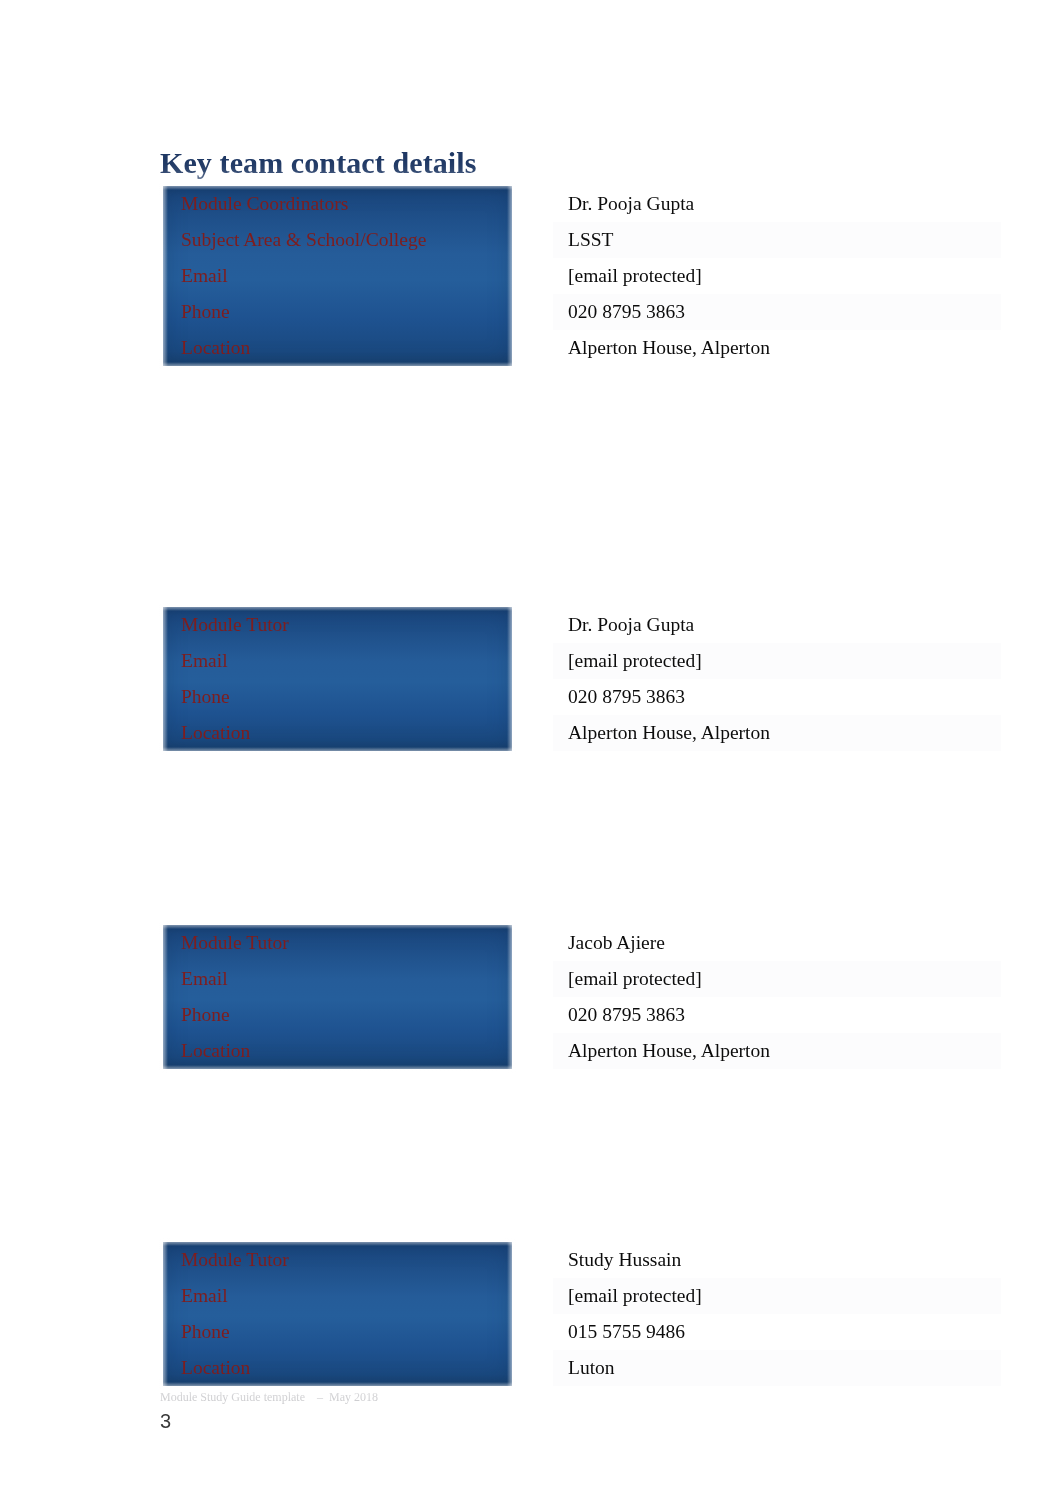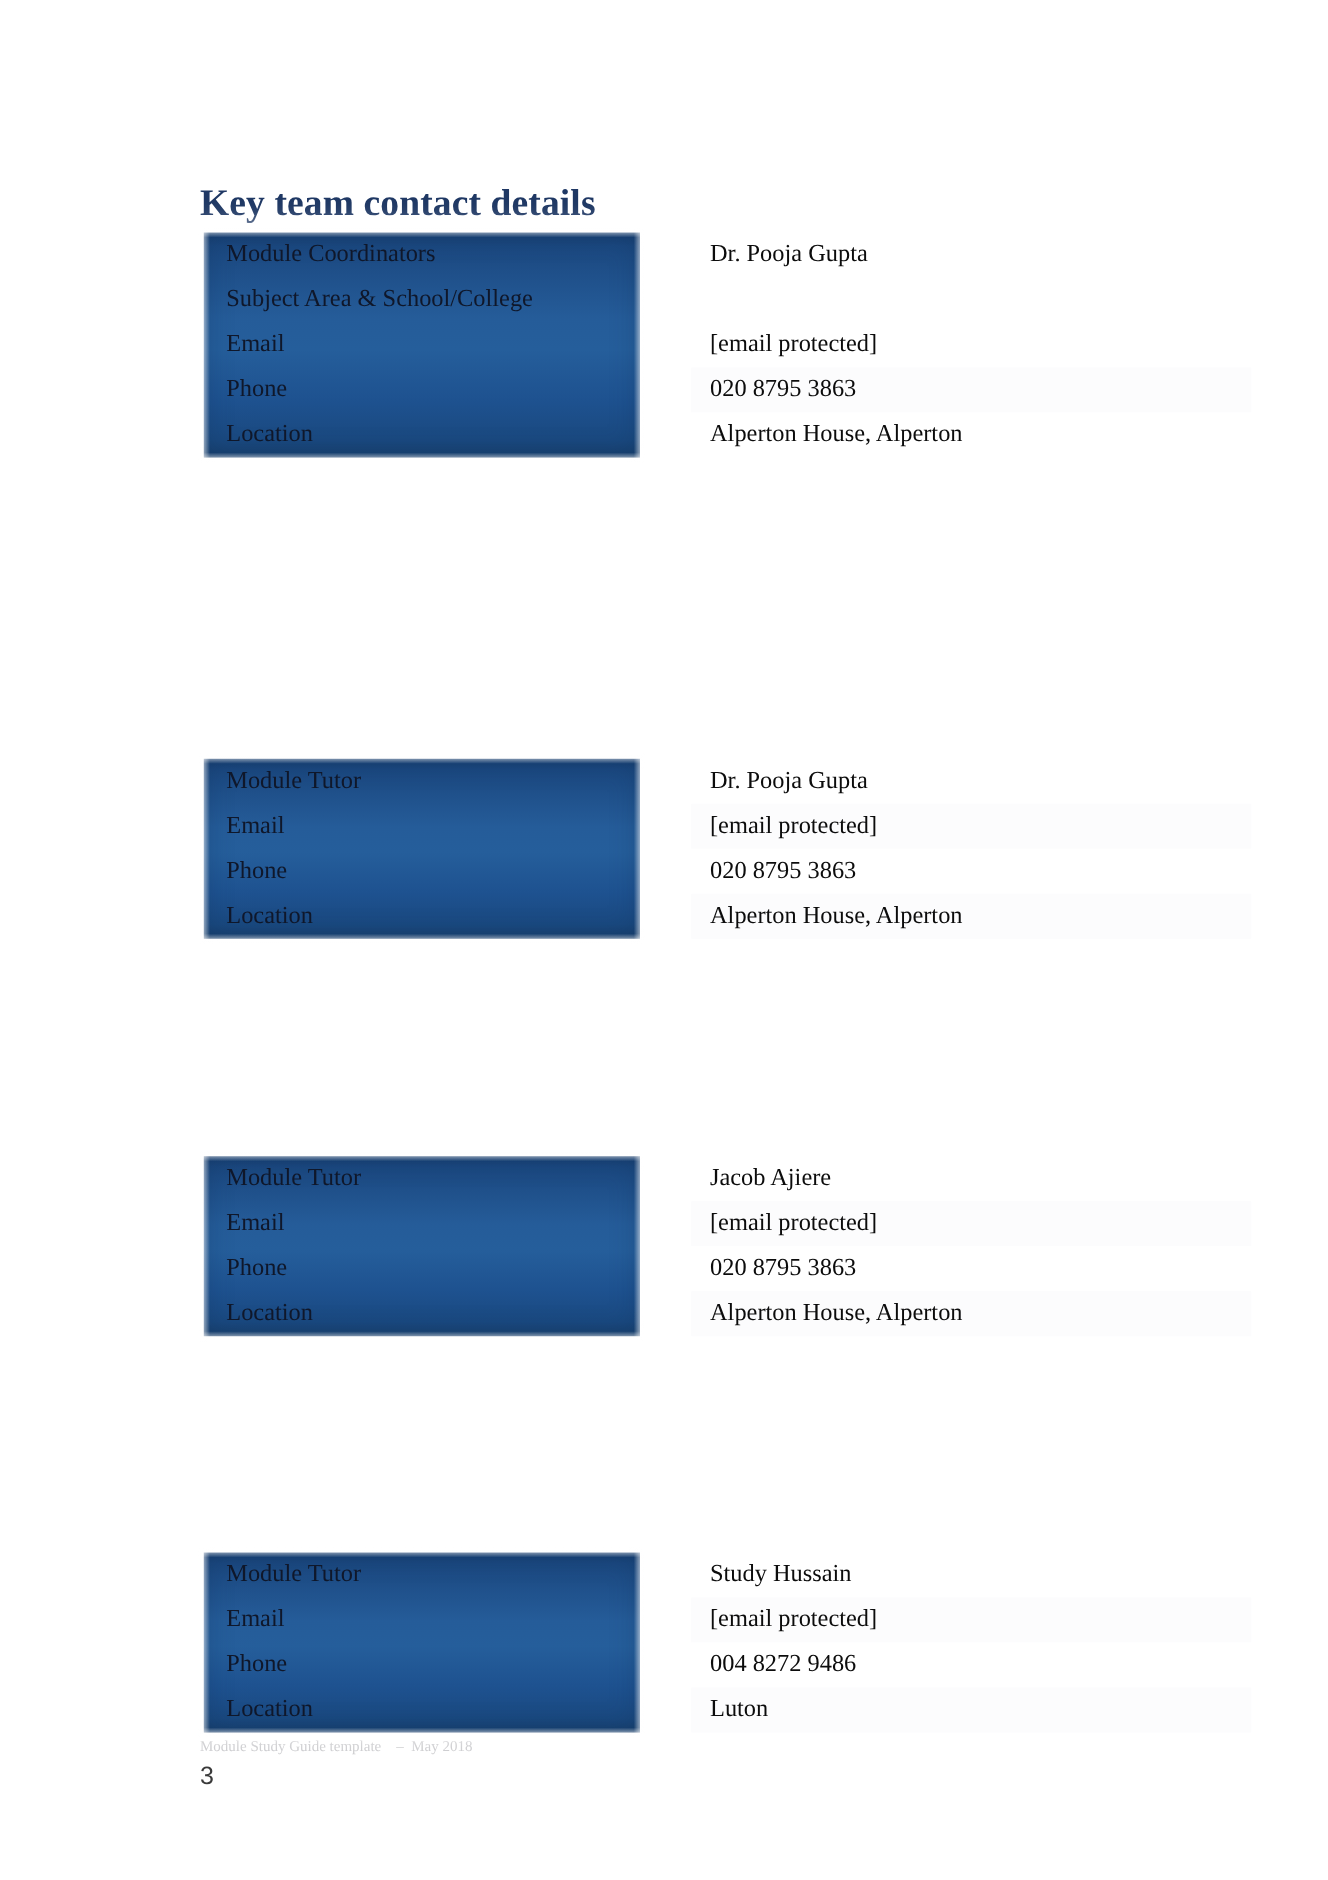--- a/index.html
+++ b/index.html
@@ -52,21 +52,21 @@
     font-size: 19.5px;
     line-height: 22px;
     display: flex;
     align-items: center;
   }
 
   
   .cell-label {
     width: 349px;
     flex: 0 0 349px;
-    color: #0f172a;
+    color: #7f1d1d;
     padding-left: 18px;
     position: relative;
     z-index: 2;
   }
 
   
   .cell-value {
     flex: 1 1 auto;
     color: #0c0c0c;
     padding-left: 15px;
@@ -148,20 +148,21 @@
 
   <div id="blocks-host">
       <div class="contact-table block tight" style="top: 186px;">
         <div class="bluepanel"></div>
         <div class="row">
           <div class="cell-label">Module Coordinators</div>
           <div class="cell-value">Dr. Pooja Gupta</div>
         </div>
         <div class="row">
           <div class="cell-label">Subject Area &amp; School/College</div>
+          <div class="cell-value">LSST</div>
         </div>
         <div class="row">
           <div class="cell-label">Email</div>
           <div class="cell-value">[email protected]</div>
         </div>
         <div class="row">
           <div class="cell-label">Phone</div>
           <div class="cell-value">020 8795 3863</div>
         </div>
         <div class="row">
@@ -212,21 +213,21 @@
         <div class="row">
           <div class="cell-label">Module Tutor</div>
           <div class="cell-value">Study Hussain</div>
         </div>
         <div class="row">
           <div class="cell-label">Email</div>
           <div class="cell-value">[email protected]</div>
         </div>
         <div class="row">
           <div class="cell-label">Phone</div>
-          <div class="cell-value">004 8272 9486</div>
+          <div class="cell-value">015 5755 9486</div>
         </div>
         <div class="row">
           <div class="cell-label">Location</div>
           <div class="cell-value">Luton</div>
         </div>
       </div>
     </div>
 
   <div class="footer">
     <div class="footer-line"><span>Module Study Guide template</span><span>    </span><span>–  May 2018</span></div>

